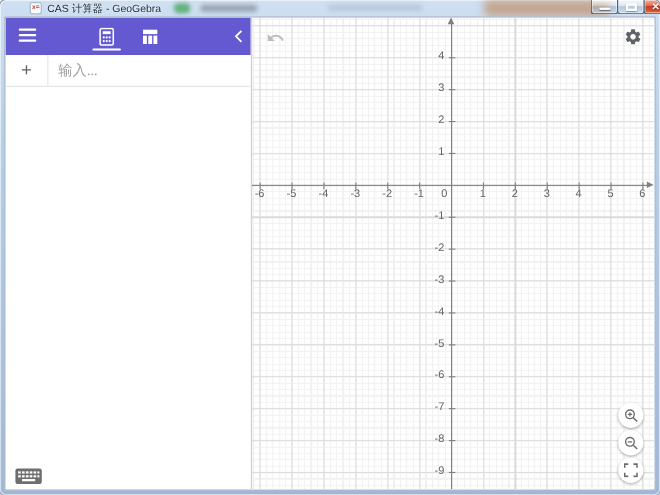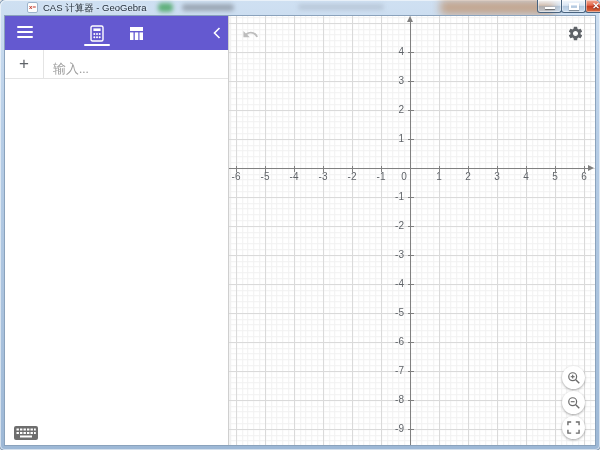--- a/index.html
+++ b/index.html
@@ -59,21 +59,21 @@
   .center-tabs { position:absolute; left:0; right:0; top:0; height:100%; display:flex; justify-content:center; align-items:center; gap:16px; }
   .tab { position:relative; width:24px; height:100%; display:flex; align-items:center; justify-content:center; cursor:pointer; }
   .tab.active::after { content:""; position:absolute; left:-1px; right:-1px; bottom:4px; height:2px; background:#fff; border-radius:1px; }
   .collapse-btn { position:absolute; right:7px; top:0; height:100%; display:flex; align-items:center; cursor:pointer; }
 
   .input-row { height:29px; border-bottom:1px solid #e4e4e4; display:flex; align-items:stretch; }
   .plus-cell {
     width:39px; border-right:1px solid #e4e4e4; display:flex; align-items:center; justify-content:center;
     color:#5f6368; font-size:17px; cursor:pointer; font-weight:400;
   }
-  .input-area { flex:1; display:flex; align-items:flex-end; padding-left:9px; cursor:text;font-family:Liberation Serif, serif; }
+  .input-area { flex:1; display:flex; align-items:center; padding-left:9px; cursor:text;font-family:Liberation Serif, serif; }
   .placeholder { color:var(--placeholder,#9e9e9e); font-size:13px; }
 
   .kbd-btn { position:absolute; left:8px; bottom:4px; width:26px; height:16px; cursor:pointer; }
 
   
   .graph-panel {
     position:relative; flex:1; border-left:1px solid #cfcfcf;
     background-color:#fff;
     background-image:
       repeating-linear-gradient(to right,  var(--grid-major,#dadada) 0, var(--grid-major,#dadada) 1px, transparent 1px, transparent 29px),

